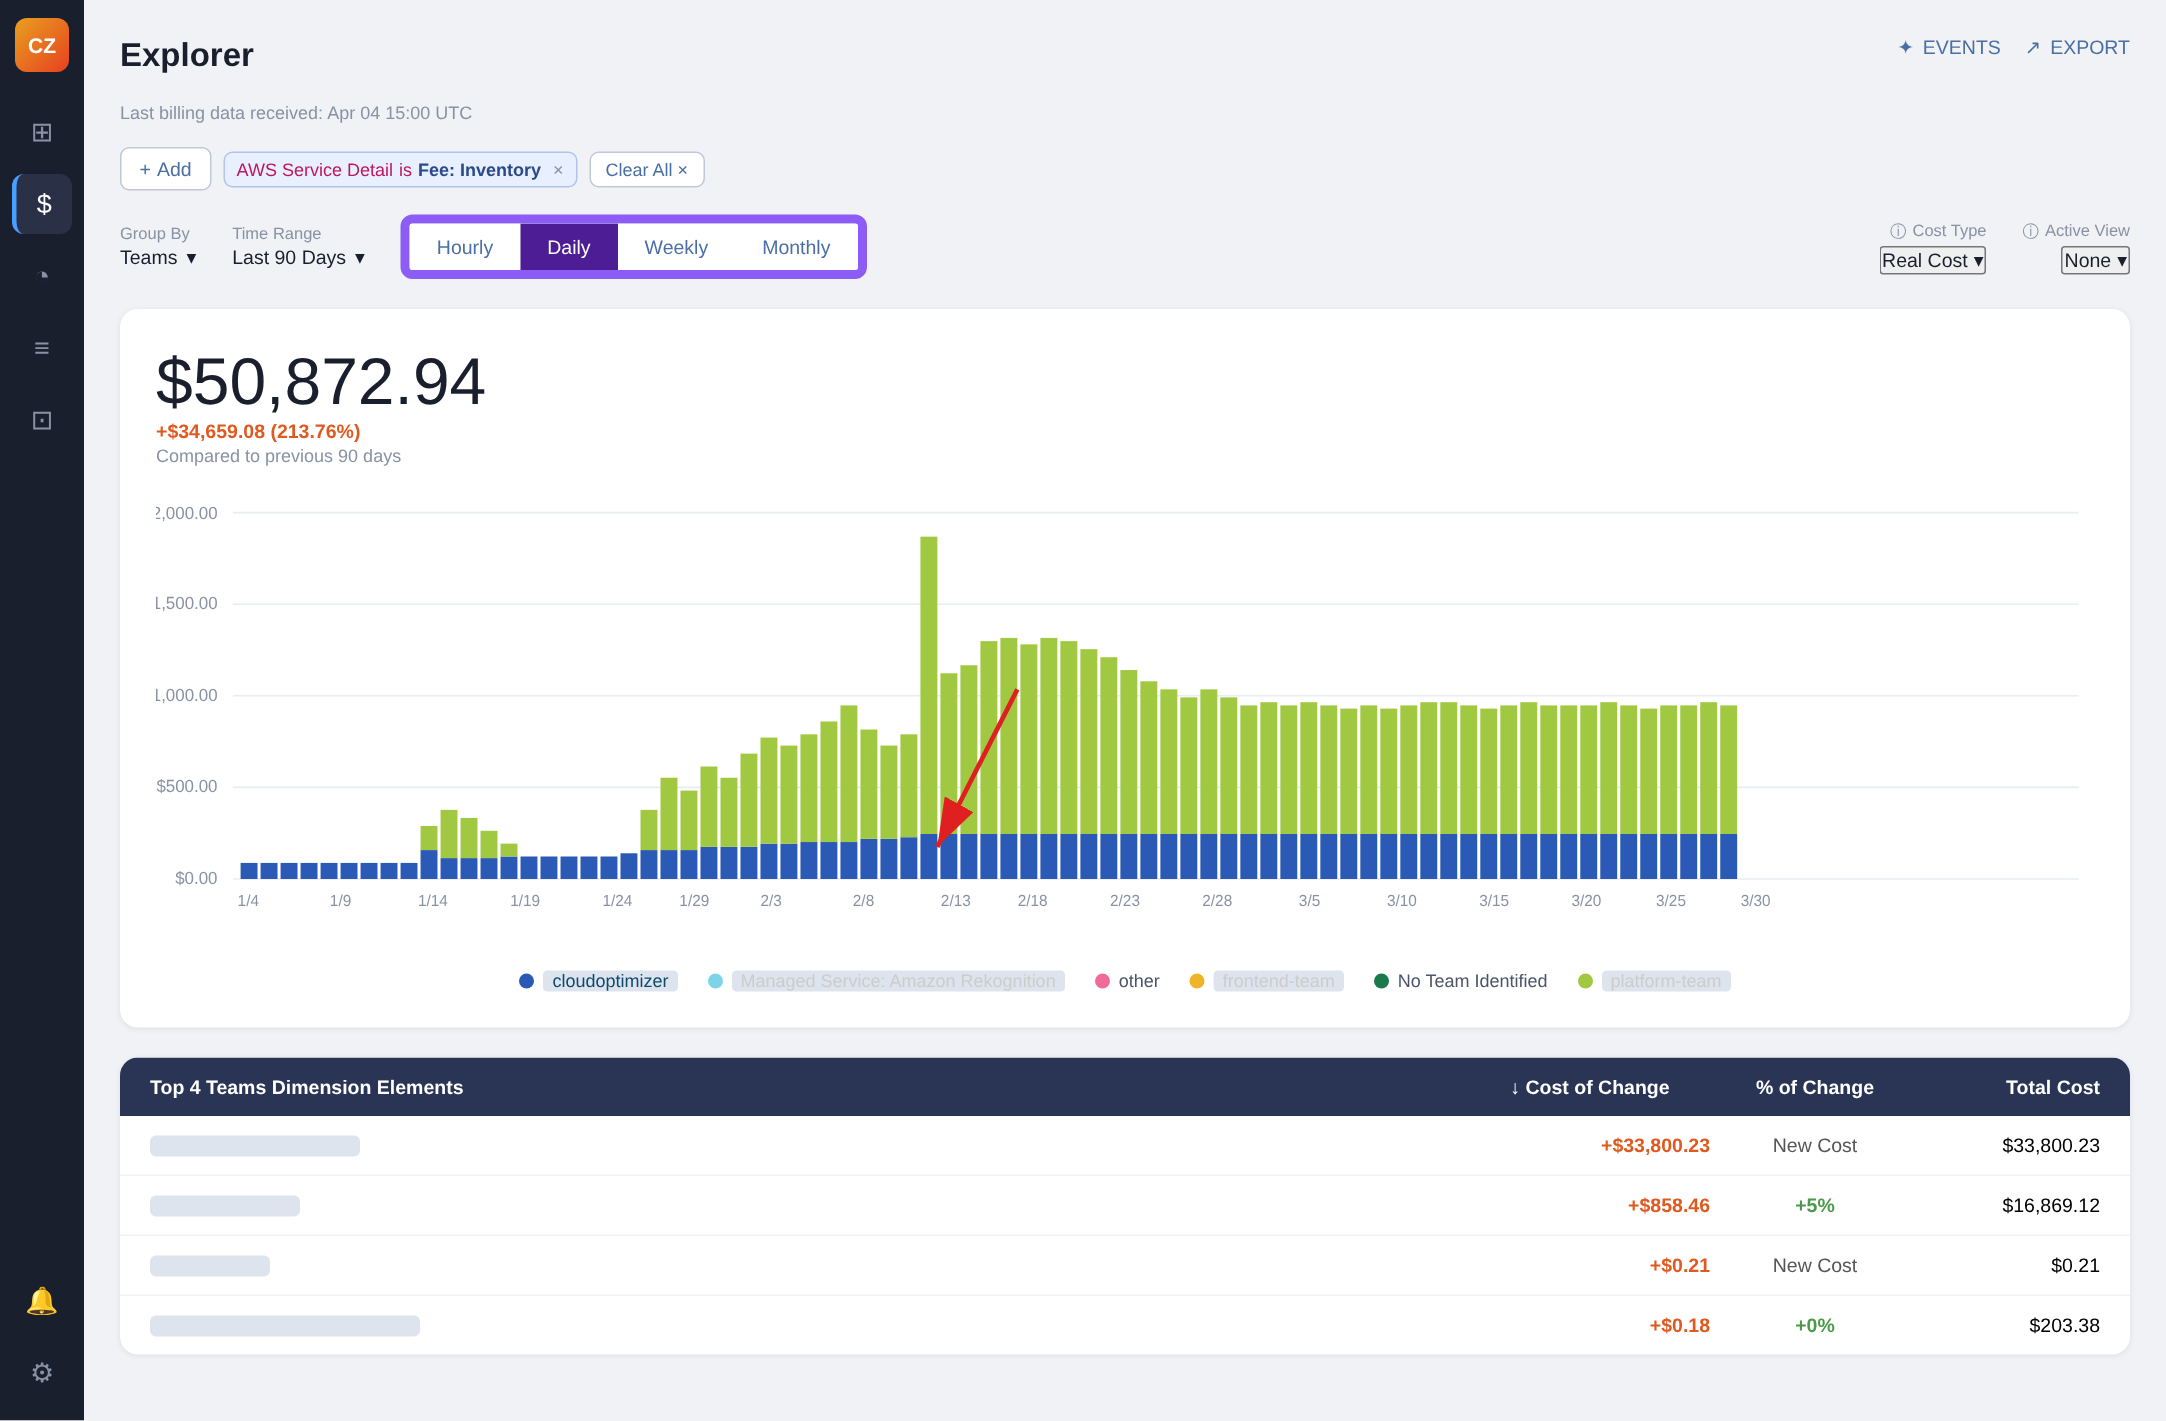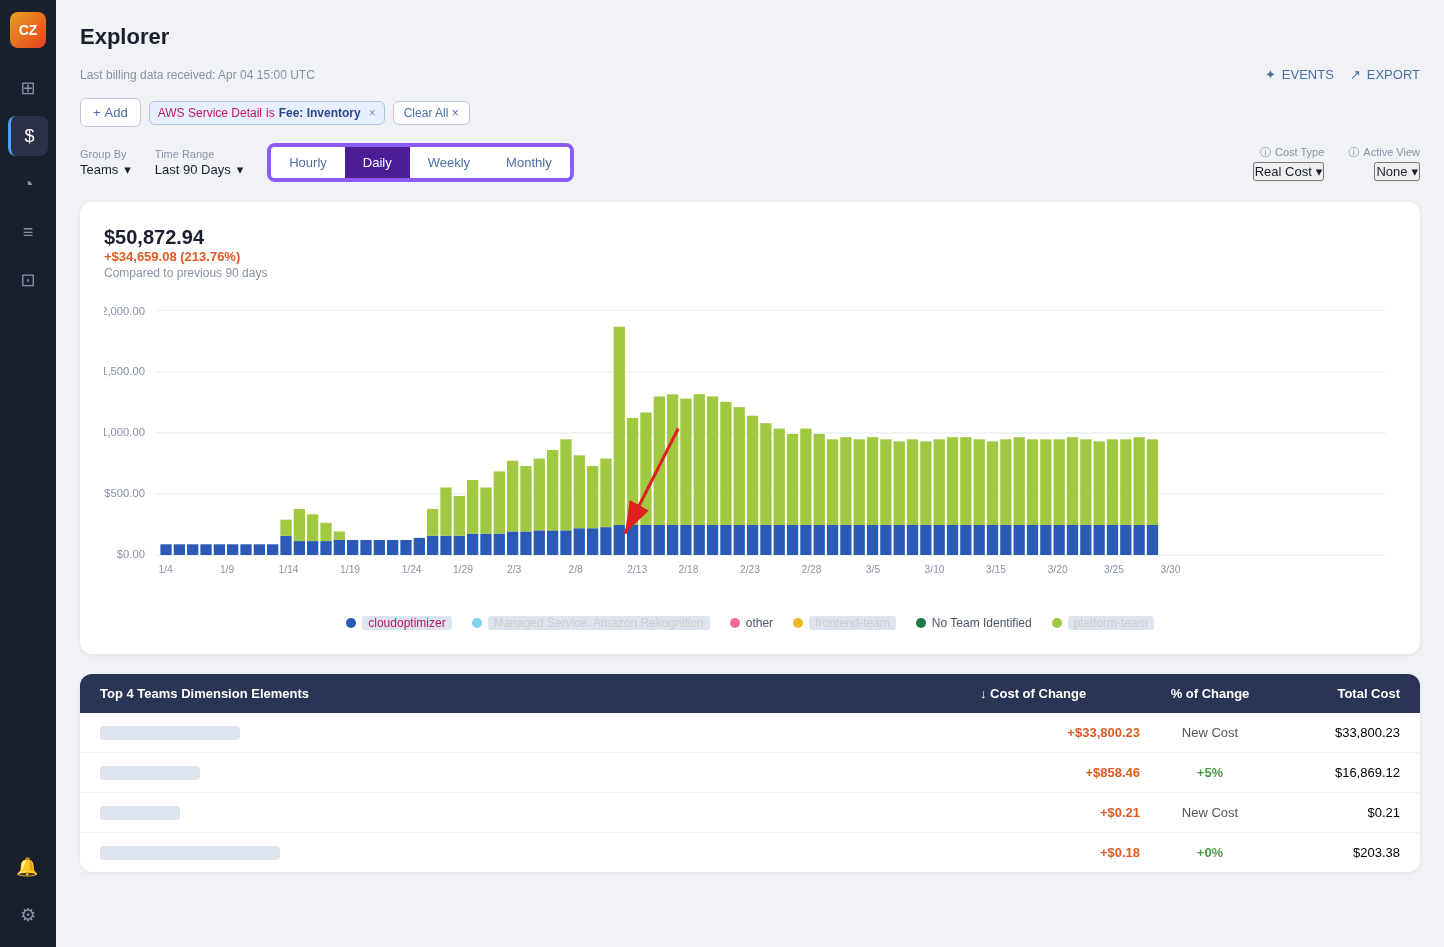--- a/index.html
+++ b/index.html
@@ -33,21 +33,21 @@
       color: #8892a4;
       font-size: 18px;
     }
     .sidebar-icon.active { background: #2a3045; color: #fff; border-left: 3px solid #4a9eff; }
     .sidebar-spacer { flex: 1; }
 
     
     .main { flex: 1; overflow-y: auto; padding: 24px; }
 
     
-    .page-header { display: flex; justify-content: space-between; align-items: flex-end; margin-bottom: 16px; }
+    .page-header { display: flex; justify-content: space-between; align-items: flex-start; margin-bottom: 16px; }
     .page-title { font-size: 22px; font-weight: 700; color: #1a1f2e; }
     .page-subtitle { font-size: 12px; color: #8892a4; margin-top: 18px; }
     .header-actions { display: flex; gap: 16px; align-items: center; }
     .header-btn { display: flex; align-items: center; gap: 6px; font-size: 13px; color: #4a6fa5; cursor: pointer; border: none; background: none; }
 
     
     .filter-bar { display: flex; align-items: center; gap: 8px; margin-bottom: 16px; flex-wrap: wrap; }
     .add-btn {
       display: flex; align-items: center; gap: 4px;
       border: 1px solid #c0c8d8; border-radius: 6px;
@@ -71,50 +71,50 @@
     
     .controls-row { display: flex; align-items: center; gap: 24px; margin-bottom: 20px; }
     .control-group { display: flex; flex-direction: column; gap: 2px; }
     .control-label { font-size: 11px; color: #8892a4; }
     .control-select {
       display: flex; align-items: center; gap: 6px;
       font-size: 13px; color: #1a1f2e; cursor: pointer;
       border: none; background: none; font-weight: 500;
     }
     .controls-spacer { flex: 1; }
-    .time-toggle { display: flex; gap: 0; border-radius: 8px; overflow: hidden; border: 4px solid #8b5cf6; }
+    .time-toggle { display: flex; gap: 0; border-radius: 8px; overflow: hidden; border: 6px solid #8b5cf6; }
     .time-btn {
       padding: 8px 18px; font-size: 13px; cursor: pointer;
       border: none; background: white; color: #4a6fa5;
     }
     .time-btn.active { background: #4c1d95; color: white; }
     .cost-type-group { display: flex; flex-direction: column; align-items: flex-end; gap: 2px; }
     .cost-type-label { font-size: 11px; color: #8892a4; display: flex; align-items: center; gap: 4px; }
     .cost-type-select { display: flex; align-items: center; gap: 4px; font-size: 13px; color: #1a1f2e; cursor: pointer; font-weight: 500; }
 
     
     .chart-card { background: white; border-radius: 12px; padding: 24px; margin-bottom: 20px; box-shadow: 0 1px 4px rgba(0,0,0,0.08); }
-    .total-amount { font-size: 20px; font-weight: 700; color: #1a1f2e; }
+    .total-amount { font-size: 44px; font-weight: 400; color: #1a1f2e; }
     .change-positive { color: #e05a20; font-size: 13px; font-weight: 600; }
     .compared-text { font-size: 12px; color: #8892a4; margin-top: 2px; margin-bottom: 20px; }
 
     
     .chart-container { position: relative; width: 100%; height: 300px; }
     .chart-svg { width: 100%; height: 100%; }
 
     
     .legend { display: flex; gap: 20px; margin-top: 16px; flex-wrap: wrap; justify-content: center; }
     .legend-item { display: flex; align-items: center; gap: 6px; font-size: 12px; color: #4a5568; }
     .legend-dot { width: 10px; height: 10px; border-radius: 50%; flex-shrink: 0; }
 
     
     .table-card { background: white; border-radius: 12px; overflow: hidden; box-shadow: 0 1px 4px rgba(0,0,0,0.08); }
     .table-header { background: #2a3555; display: flex; padding: 12px 20px; color: white; font-size: 13px; font-weight: 600; }
     .table-header .col-name { flex: 1; }
-    .table-header .col-change { width: 160px; text-align: left; }
+    .table-header .col-change { width: 160px; text-align: center; }
     .table-header .col-pct { width: 140px; text-align: center; }
     .table-header .col-total { width: 120px; text-align: right; }
     .table-row-item { display: flex; align-items: center; padding: 12px 20px; border-bottom: 1px solid #f0f2f5; font-size: 13px; }
     .table-row-item:last-child { border-bottom: none; }
     .col-name { flex: 1; }
     .col-change { width: 160px; text-align: right; }
     .col-pct { width: 140px; text-align: center; }
     .col-total { width: 120px; text-align: right; }
     .positive-change { color: #e05a20; font-weight: 600; }
     .pct-change { color: #4a9a4a; font-weight: 600; }
@@ -456,21 +456,21 @@
               <polygon points="0 0, 10 3.5, 0 7" fill="#e02020"></polygon>
             </marker>
           </defs>
         </g>
       </svg>
     </div>
 
     <div class="legend">
       <div class="legend-item">
         <div class="legend-dot" style="background:#2a5ab5"></div>
-        <span style="color:#be185d; background:#dde4ee; border-radius:3px; padding:0 6px;">cloudoptimizer</span>
+        <span style="color:#0c4a6e; background:#dde4ee; border-radius:3px; padding:0 6px;">cloudoptimizer</span>
       </div>
       <div class="legend-item">
         <div class="legend-dot" style="background:#7dd4e8"></div>
         <span style="color:#ccc; background:#dde4ee; border-radius:3px; padding:0 6px;">Managed Service: Amazon Rekognition</span>
       </div>
       <div class="legend-item">
         <div class="legend-dot" style="background:#f06b9a"></div>
         <span>other</span>
       </div>
       <div class="legend-item">

